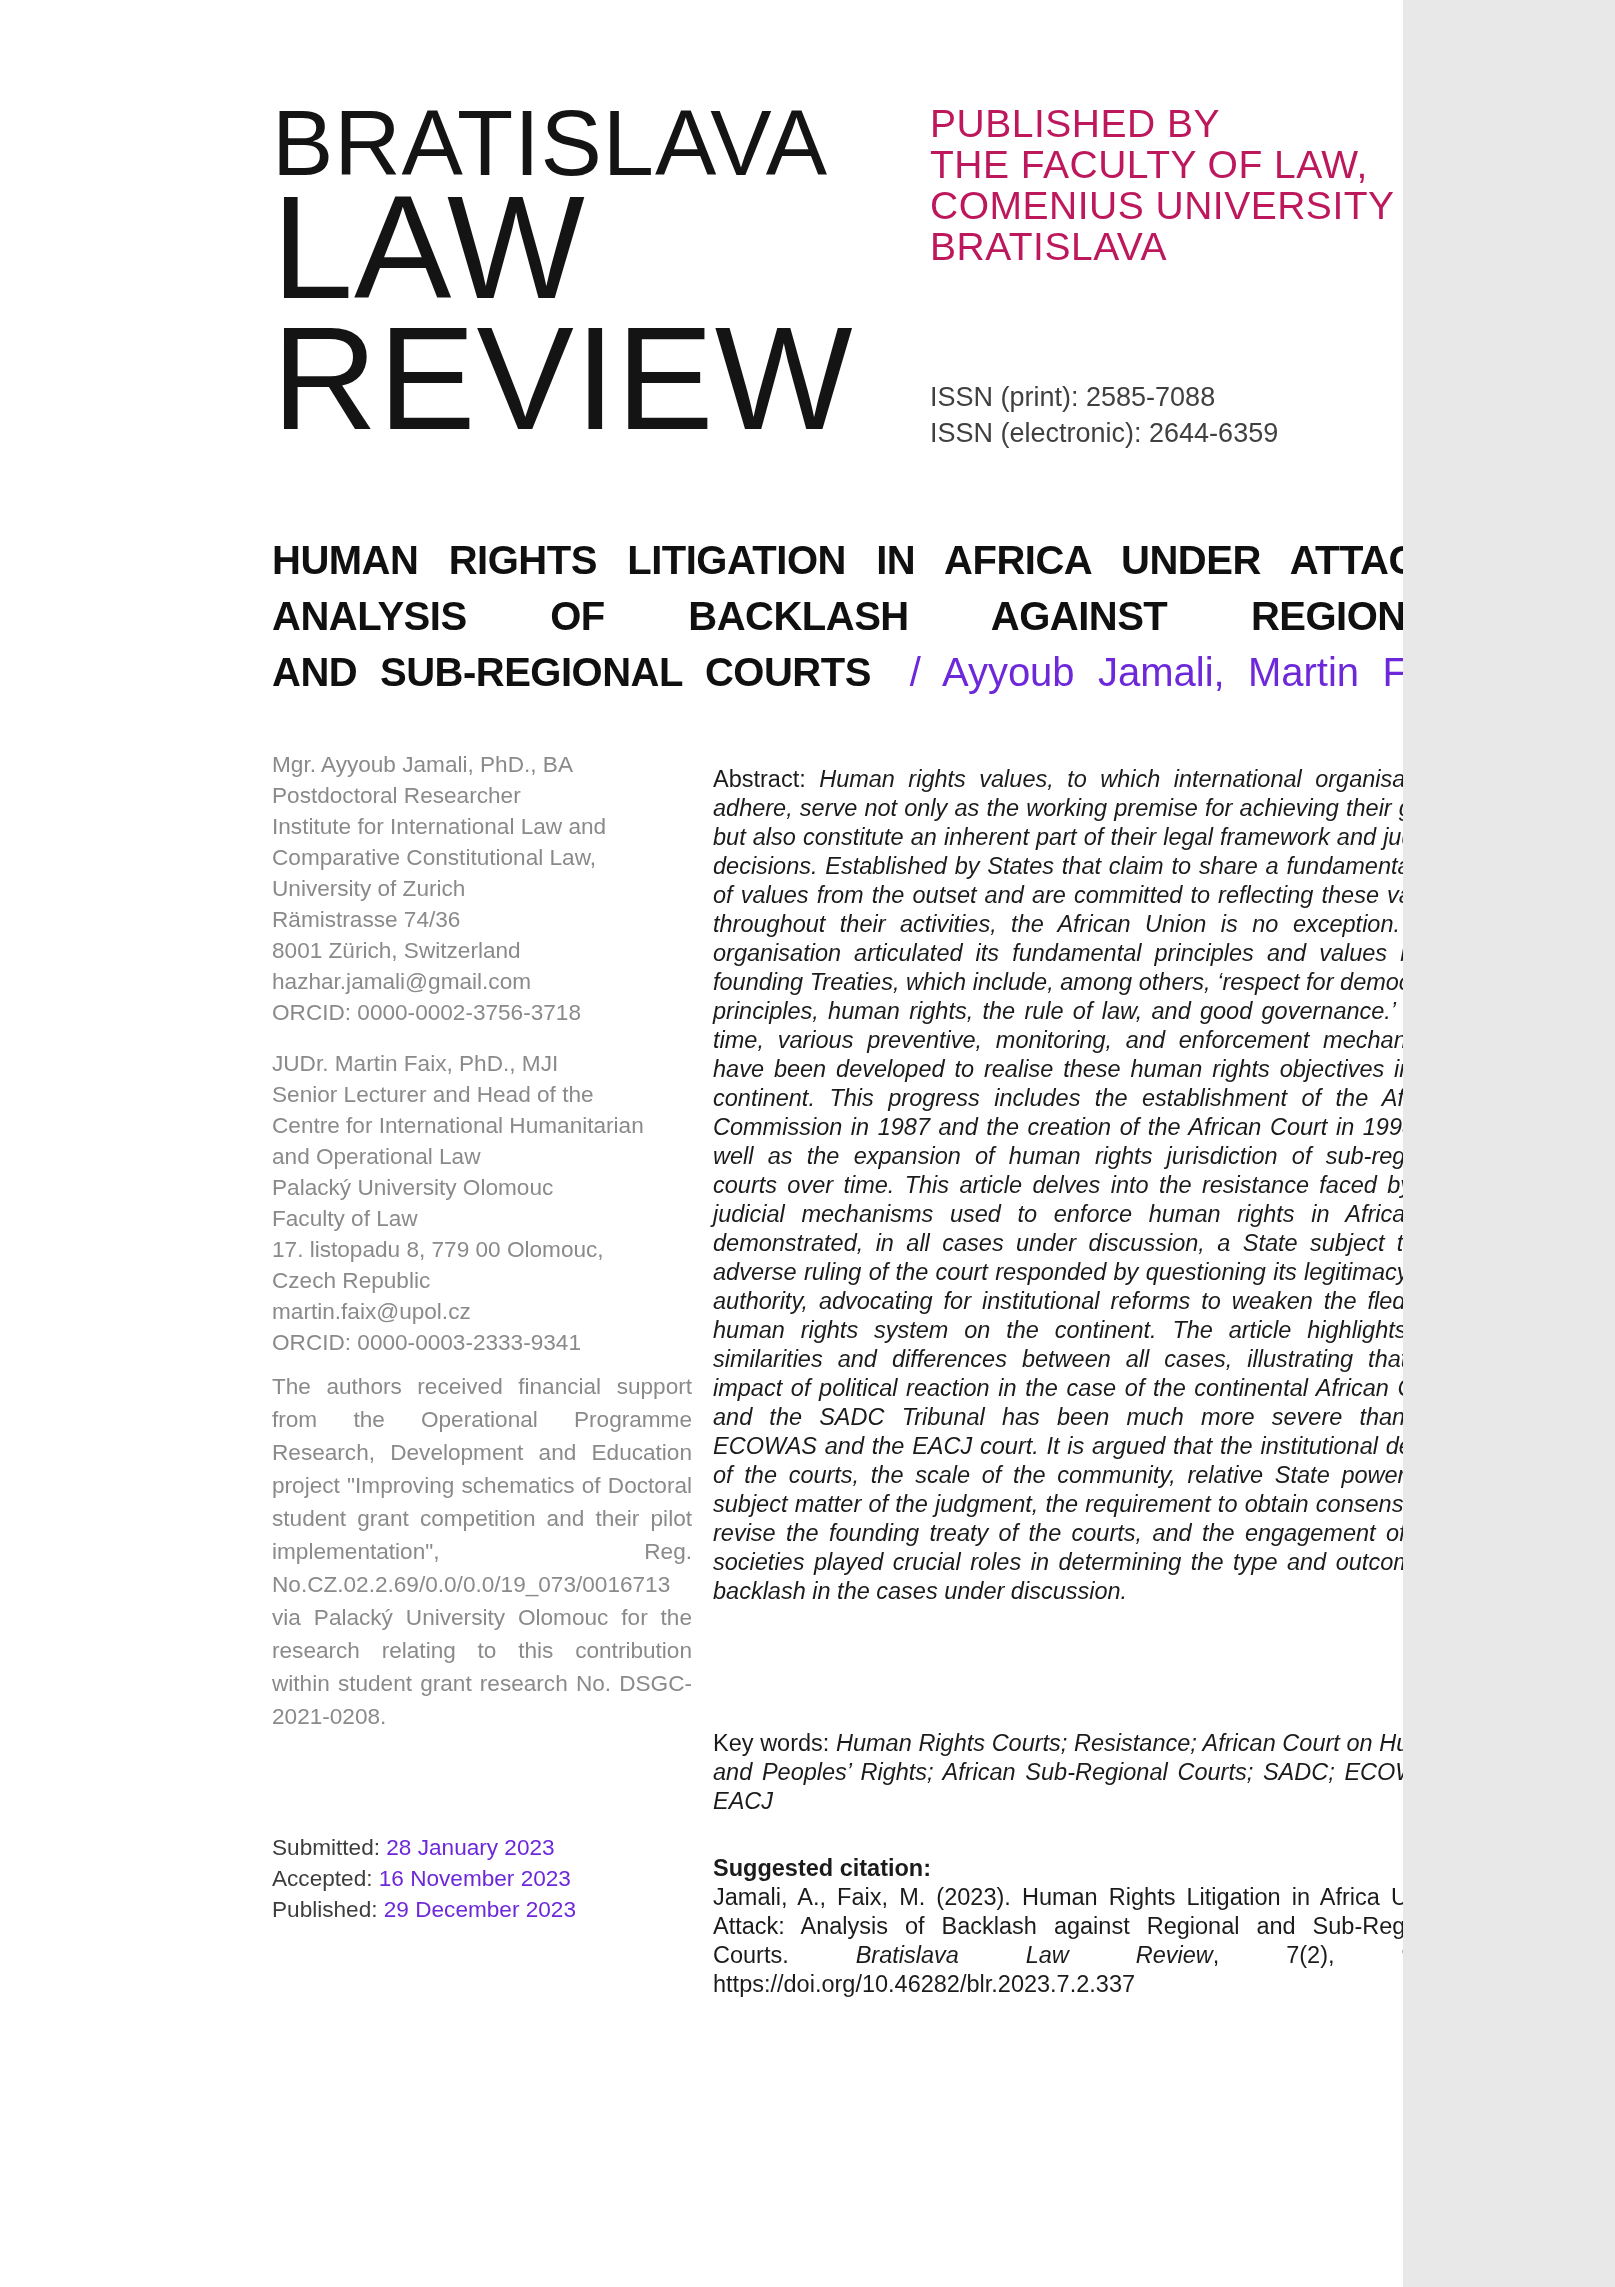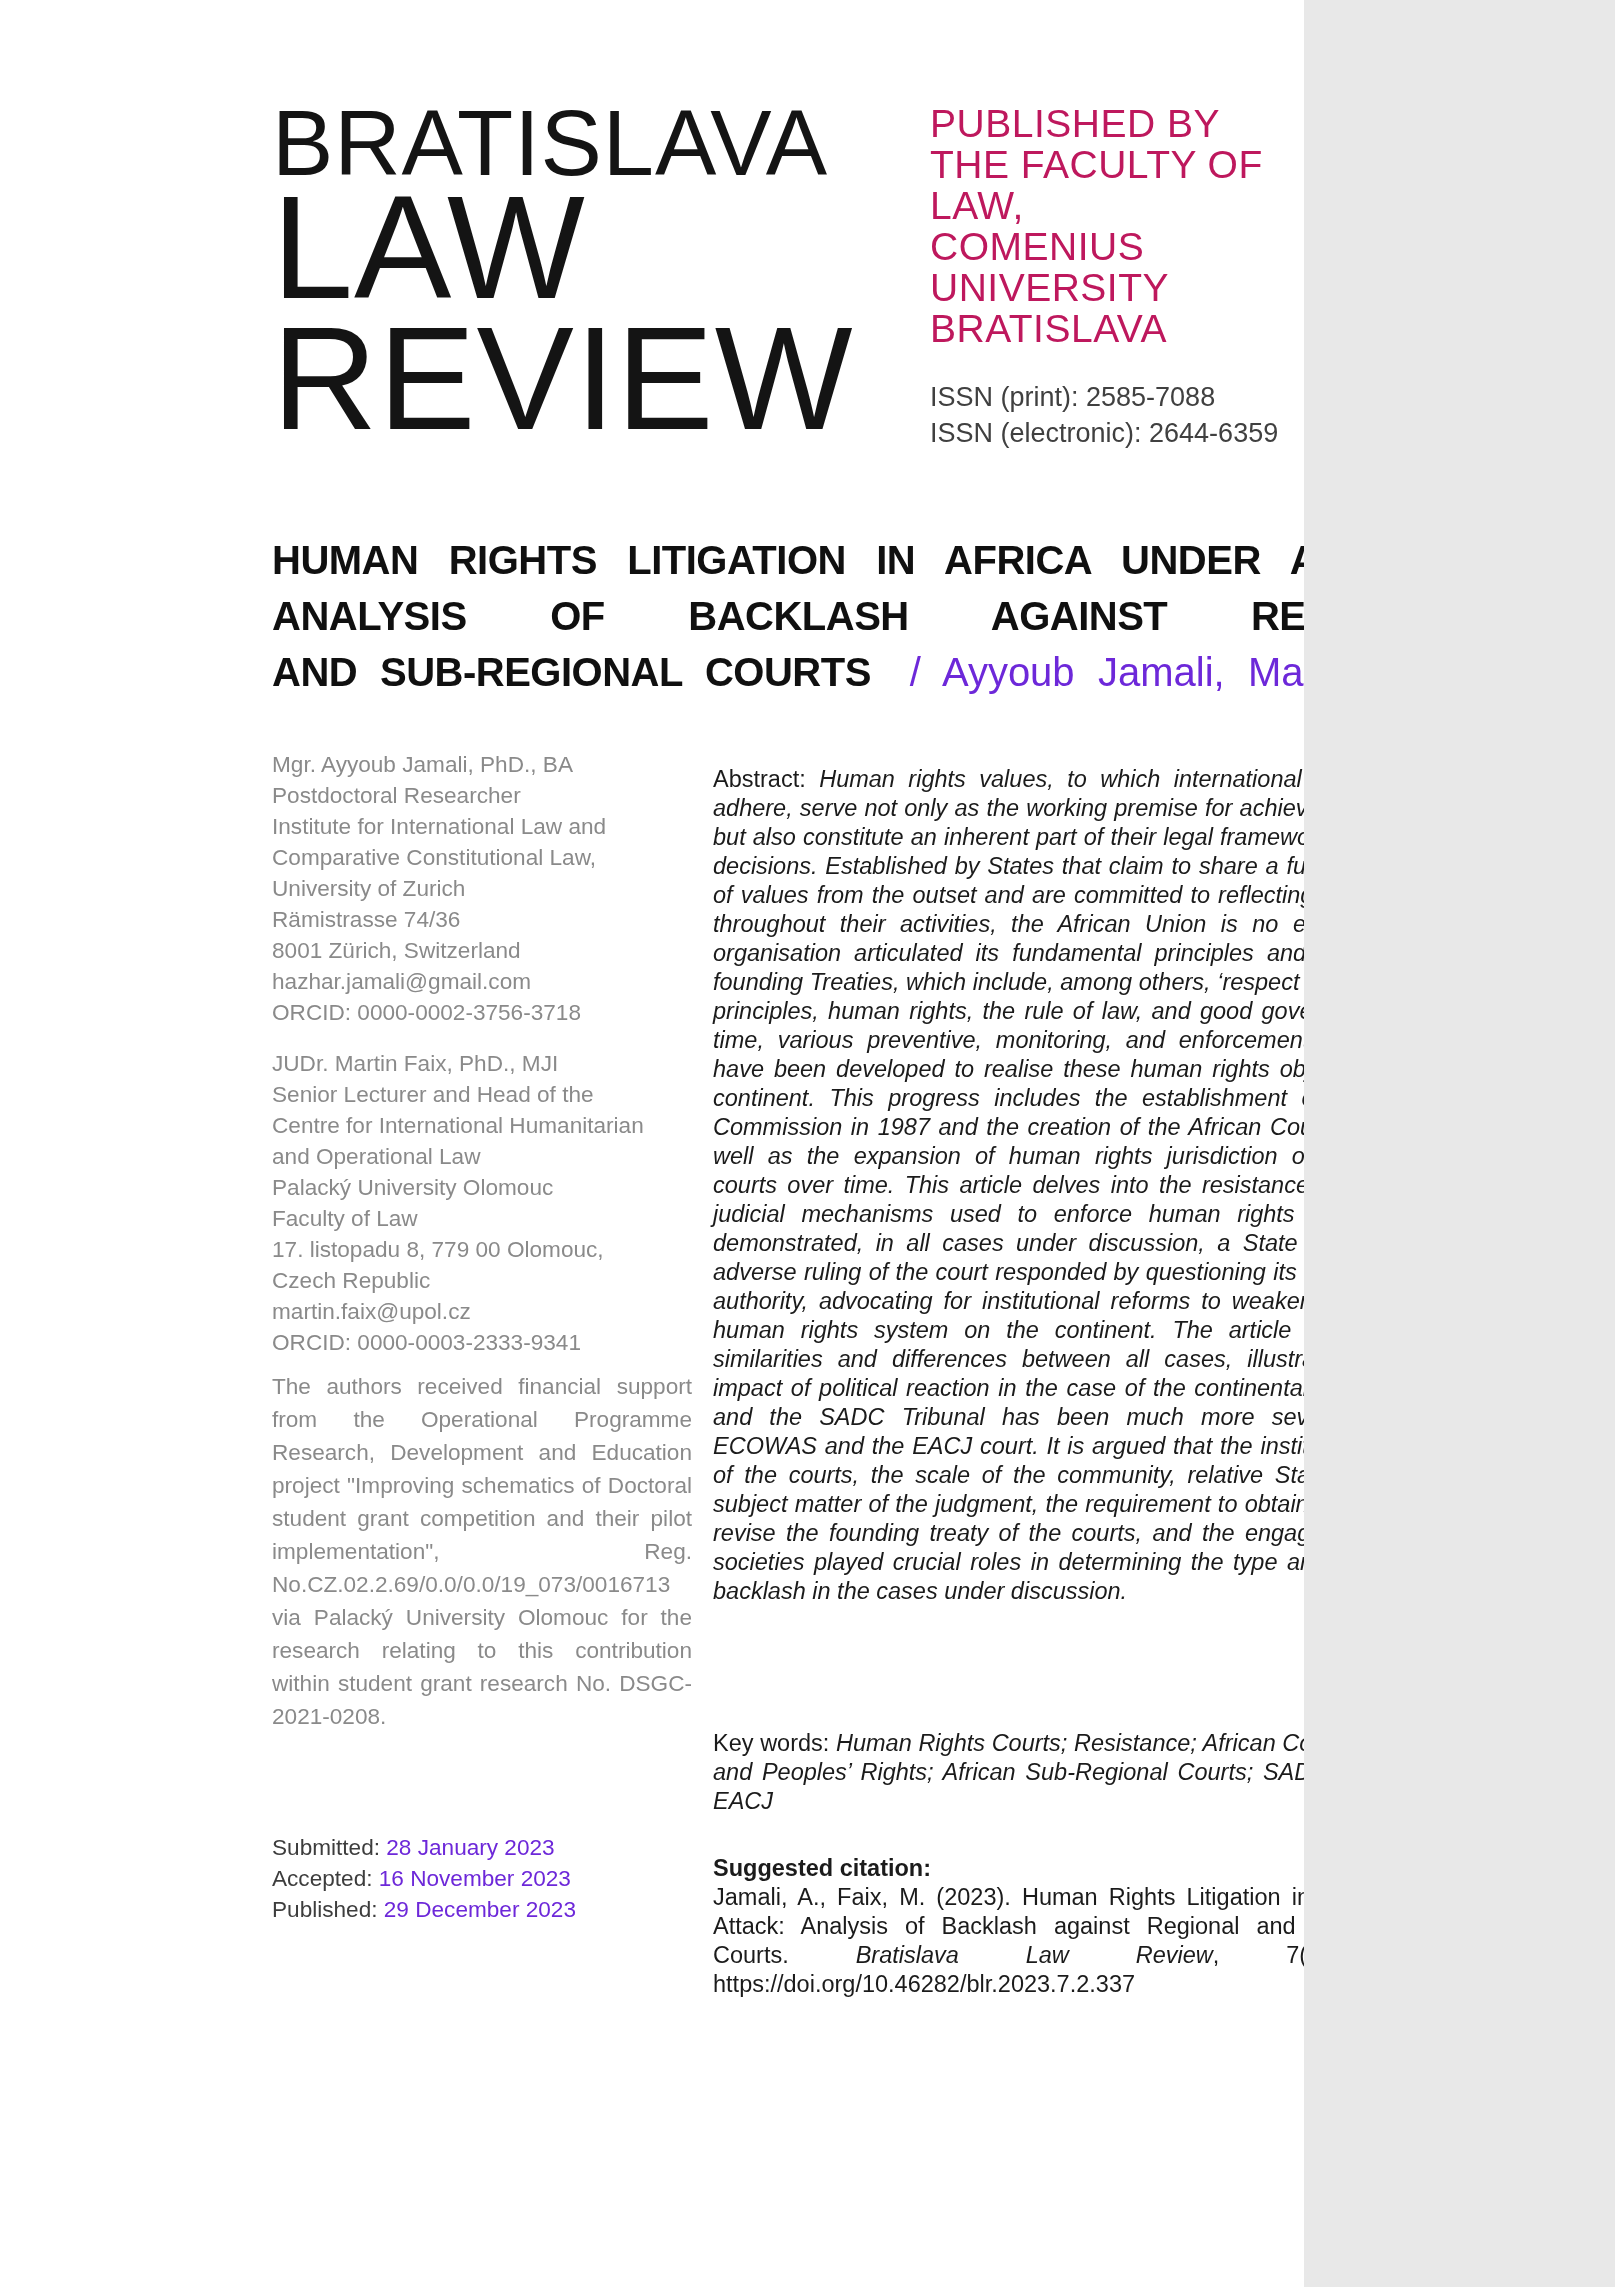--- a/index.html
+++ b/index.html
@@ -1,19 +1,19 @@
 <!DOCTYPE html>
 <html style="font-size:14.8px"><head>
 <meta charset="utf-8">
 <title>Bratislava Law Review</title>
 <style>
   html,body{margin:0;padding:0;background:#e8e8e8;}
   .page{
     position:relative;
-    width:1304px;height:2288px;
+    width:1403px;height:2288px;
     background:#ffffff;
     font-family:"Liberation Sans", sans-serif;
     color:#1b1b1b;
     overflow:hidden;
   }
   
   .logo-line{
     position:absolute;left:272px;
     font-weight:200;color:#141414;
     line-height:1;letter-spacing:0.9px;white-space:nowrap;

